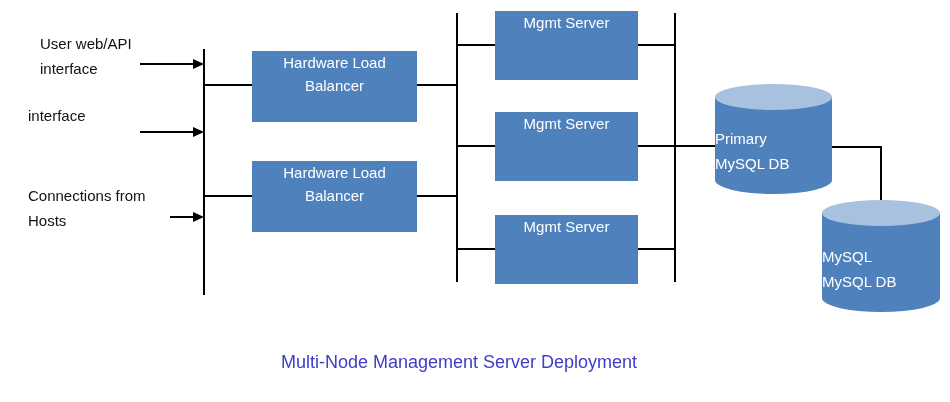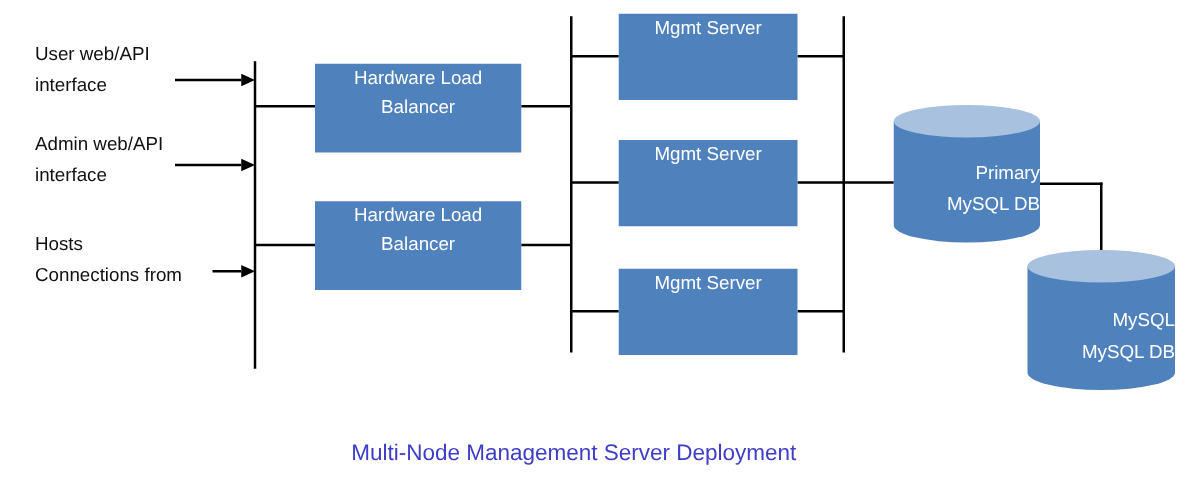--- a/index.html
+++ b/index.html
@@ -64,21 +64,21 @@
   .cyl-top {
     position: absolute;
     left: 0; right: 0;
     top: 0; height: 26px;
     background: #a7c1df;
     border-radius: 50%;
   }
   .cyl-text {
     position: absolute;
     left: 0; right: 0;
-    text-align: right;
+    text-align: left;
     color: #ffffff;
     font-size: 15px;
     line-height: 25px;
   }
   
   .caption {
     position: absolute;
     top: 352px;
     left: 0;
     width: 918px;
@@ -86,31 +86,30 @@
     font-size: 18px;
     font-weight: normal;
     color: #3d3dc8;
   }
 </style>
 </head>
 <body>
 
 <div class="canvas">
 
-  <div class="ext-label" style="top:31px;">
+  <div class="ext-label" style="top:31px;margin-left:12px;">
     <div>User web/API</div>
     <div>interface</div>
   </div>
   <div class="ext-label" style="top:103px;">
-    <div>Admin web/API</div>
     <div>interface</div>
   </div>
   <div class="ext-label" style="top:183px;">
+    <div>Connections from</div>
     <div>Hosts</div>
-    <div>Connections from</div>
   </div>
 
   <div class="arrow" style="left:140px; top:63px; width:53px;"></div>
   <div class="arrow" style="left:140px; top:131px; width:53px;"></div>
   <div class="arrow" style="left:170px; top:216px; width:23px;"></div>
 
   <div class="vline" style="left:203px; top:49px; height:246px;"></div>
   <div class="vline" style="left:456px; top:13px; height:269px;"></div>
   <div class="vline" style="left:674px; top:13px; height:269px;"></div>
 

